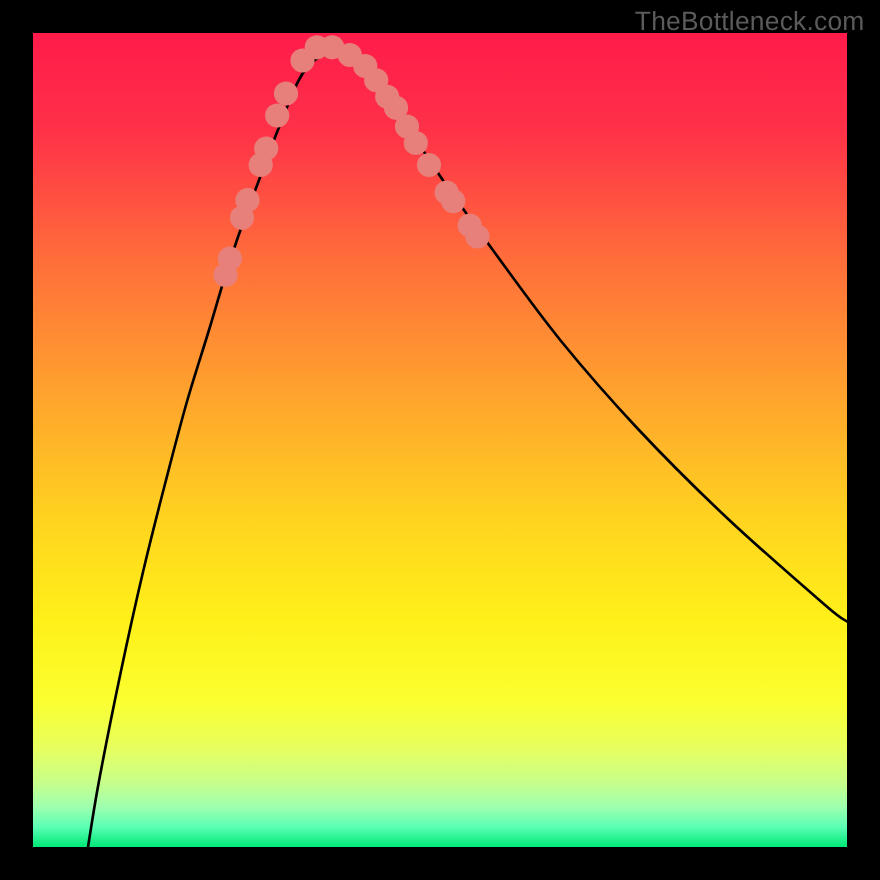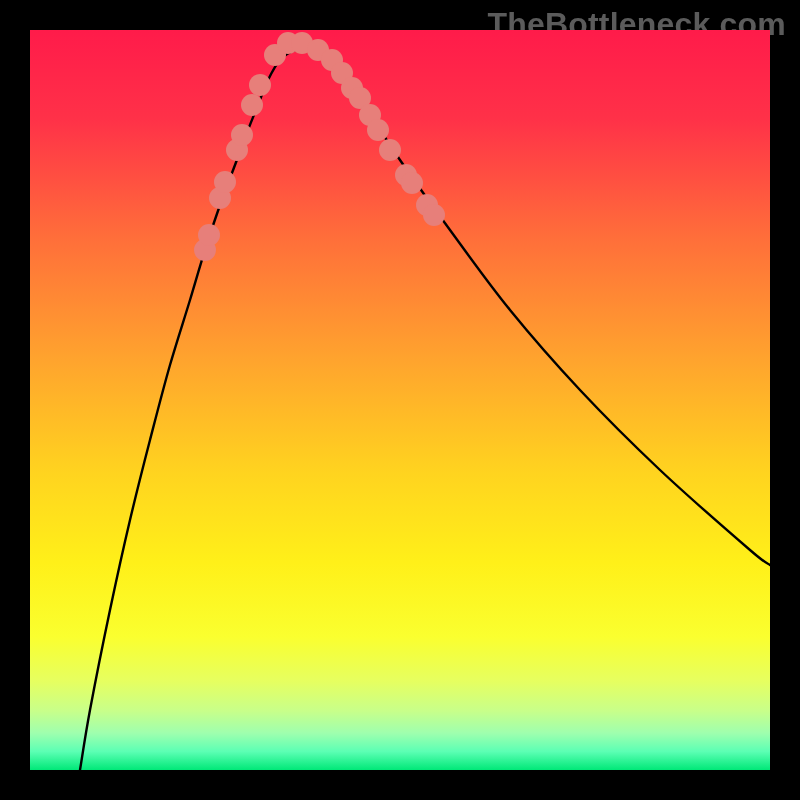--- a/index.html
+++ b/index.html
@@ -32,22 +32,22 @@
     top: 0;
     width: 740px;
     height: 740px;
     pointer-events: none;
   }
   .watermark {
     position: absolute;
     top: 6px;
     right: 14px;
     color: #5b5b5b;
-    font-size: 32px;
-    font-weight: 700;
+    font-size: 24px;
+    font-weight: 400;
     letter-spacing: 0.2px;
   }
 </style>
 </head>
 <body>
 
 <div class="watermark">TheBottleneck.com</div>
 
 <div class="frame">
   <svg class="gradient" viewBox="0 0 740 740" preserveAspectRatio="none">

